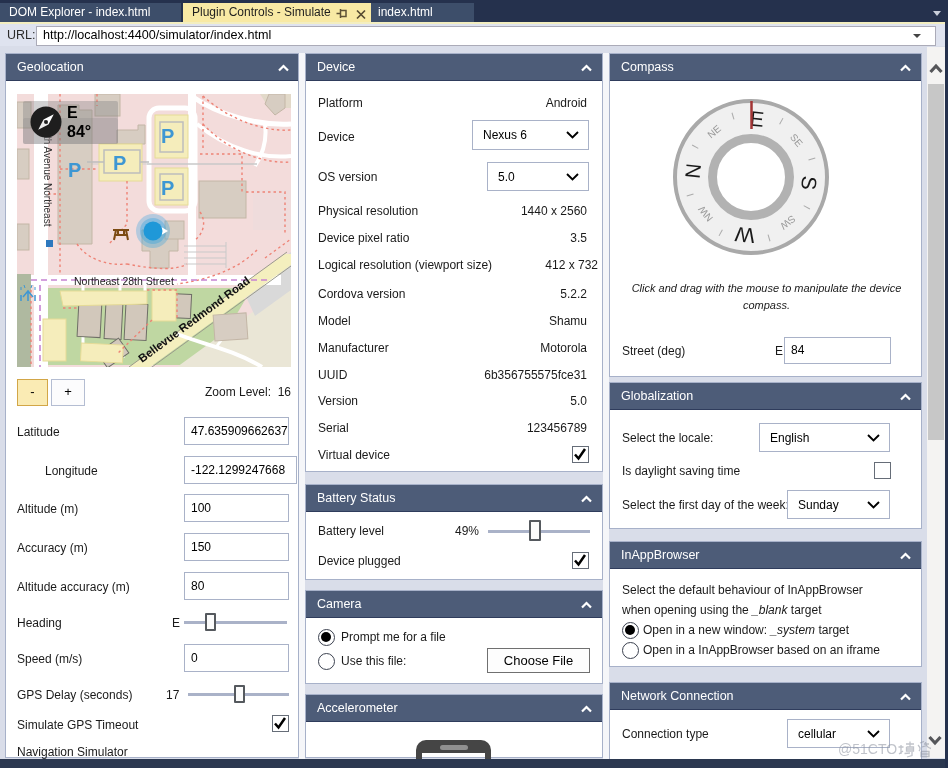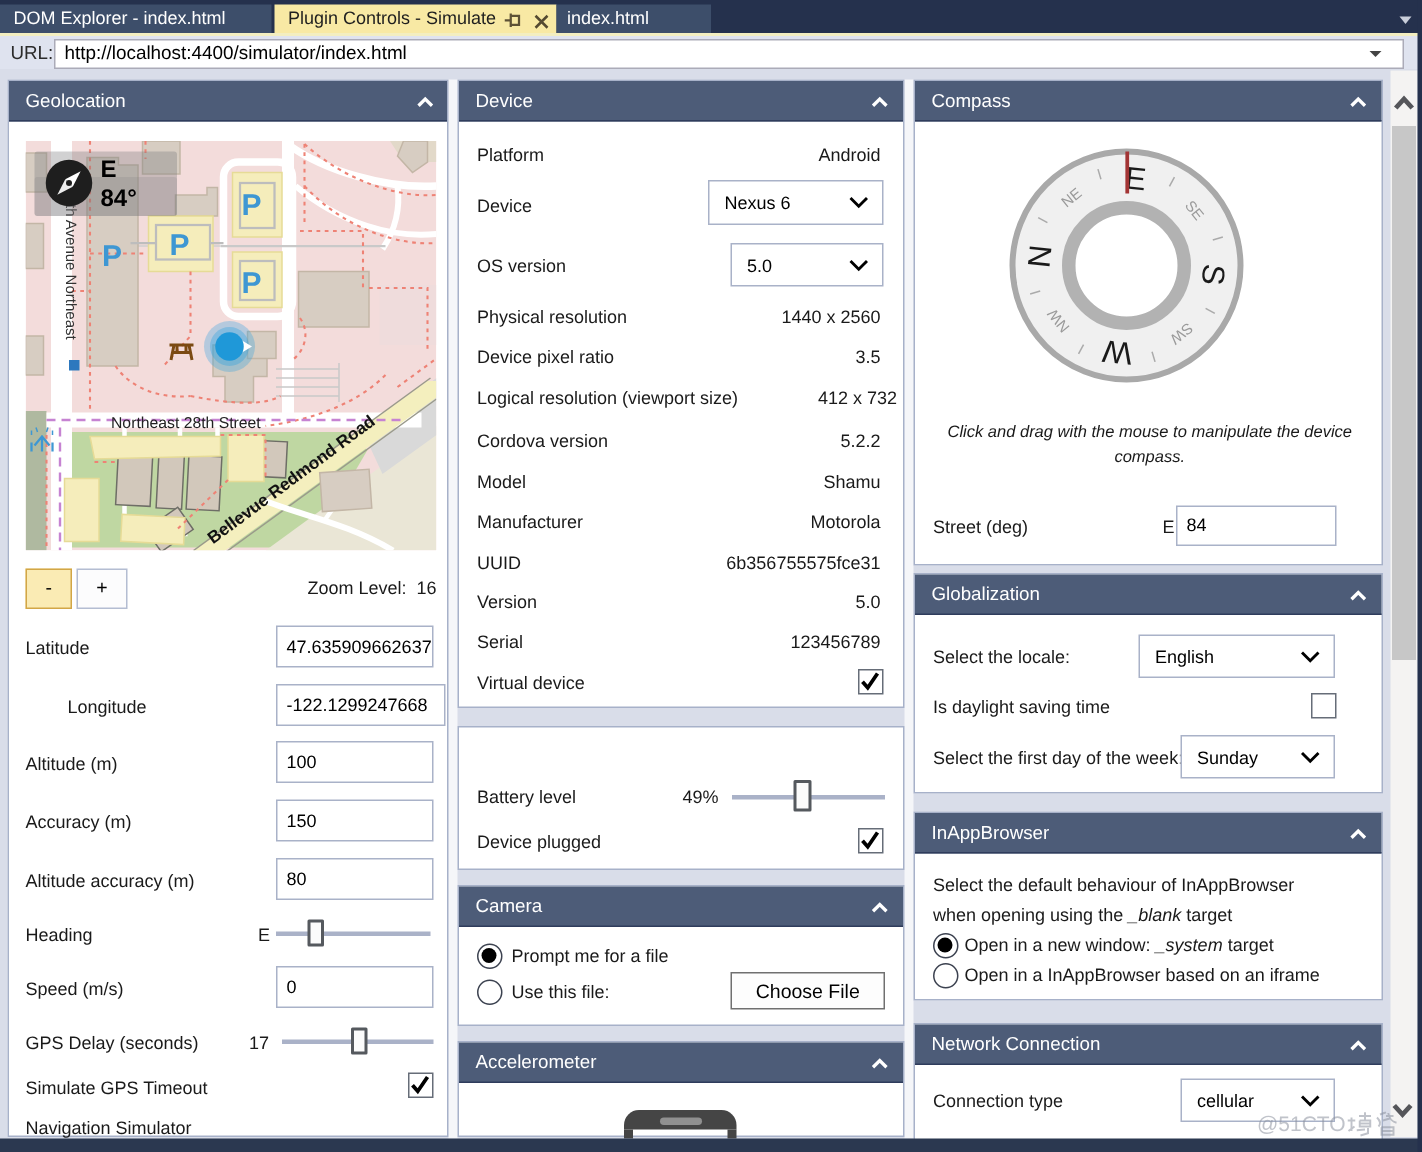--- a/index.html
+++ b/index.html
@@ -302,20 +302,27 @@
   <div class="value" style="right:15px; top:367px;">123456789</div>
   <div class="label" style="left:12px; top:394px;">Virtual device</div>
   <div class="cb checked" style="left:266px; top:392px;">
       <svg width="14" height="14" viewBox="0 0 14 14">
         <path d="M2 7.5 L5.5 11.5 L12 2" stroke="#000" stroke-width="2.5" fill="none"></path>
       </svg>
     </div>
 </div>
 
 <div class="panel" id="battery" style="left:305px; top:484px; width:298px; height:96px;">
+  <div class="phead">Battery Status
+    <div class="chev" style="right:10px;">
+        <svg width="11" height="8" viewBox="0 0 11 8">
+          <path d="M1 6.5 L5.5 2 L10 6.5" stroke="#fff" stroke-width="2.2" fill="none"></path>
+        </svg>
+      </div>
+  </div>
   <div class="label" style="left:12px; top:39px;">Battery level</div>
   <div class="value" style="right:123px; top:39px;">49%</div>
   <div class="track" style="left:182px; top:45px; width:102px;"></div>
   <div class="thumb" style="left:223px; top:35px; height:21px; width:12px;"></div>
   <div class="label" style="left:12px; top:69px;">Device plugged</div>
   <div class="cb checked" style="left:266px; top:67px;">
       <svg width="14" height="14" viewBox="0 0 14 14">
         <path d="M2 7.5 L5.5 11.5 L12 2" stroke="#000" stroke-width="2.5" fill="none"></path>
       </svg>
     </div>

